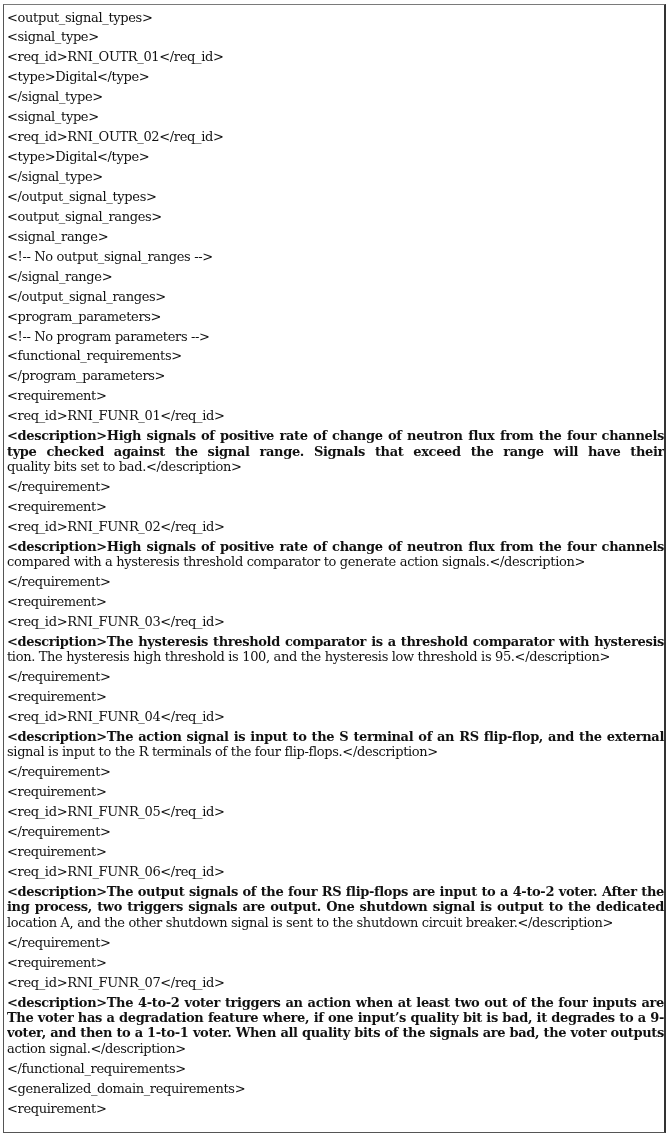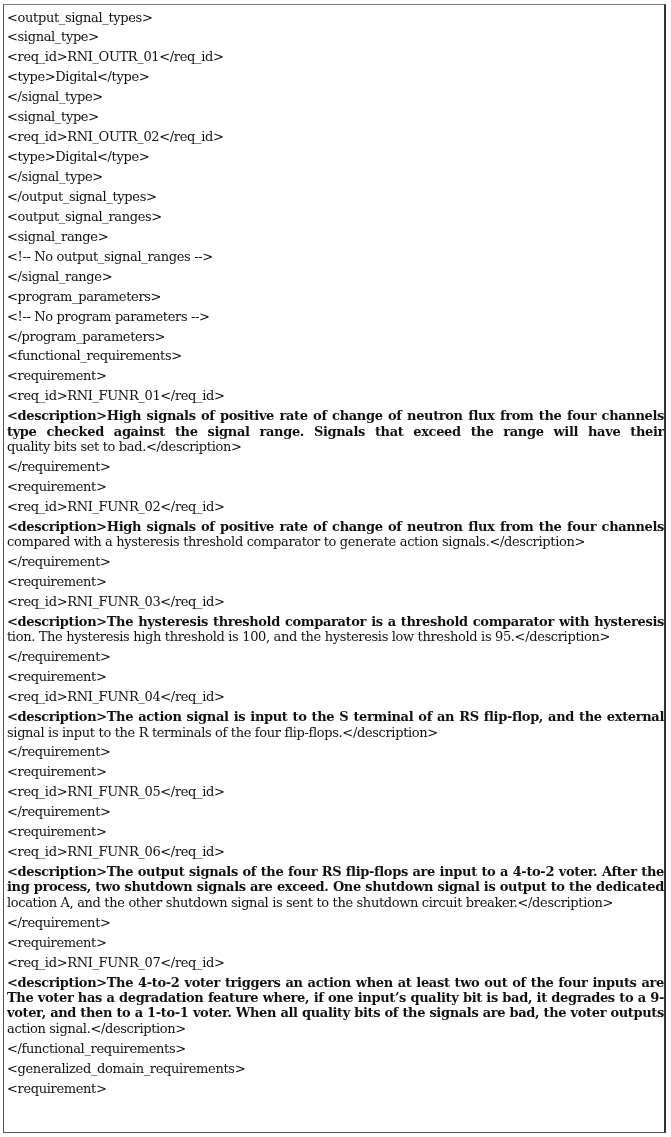--- a/index.html
+++ b/index.html
@@ -60,30 +60,33 @@
     <div class="para">
       <span class="line">&lt;signal_range&gt;</span>
     </div>
     <div class="para">
       <span class="line">&lt;!-- No output_signal_ranges --&gt;</span>
     </div>
     <div class="para">
       <span class="line">&lt;/signal_range&gt;</span>
     </div>
     <div class="para">
+      <span class="line">&lt;/output_signal_ranges&gt;</span>
+    </div>
+    <div class="para">
       <span class="line">&lt;program_parameters&gt;</span>
     </div>
     <div class="para">
       <span class="line">&lt;!-- No program parameters --&gt;</span>
     </div>
     <div class="para">
-      <span class="line">&lt;/program_parameters&gt;</span>
+      <span class="line">&lt;functional_requirements&gt;</span>
     </div>
     <div class="para">
-      <span class="line">&lt;functional_requirements&gt;</span>
+      <span class="line">&lt;/program_parameters&gt;</span>
     </div>
     <div class="para">
       <span class="line">&lt;requirement&gt;</span>
     </div>
     <div class="para">
       <span class="line">&lt;req_id&gt;RNI_FUNR_01&lt;/req_id&gt;</span>
     </div>
     <div class="para">
       <span class="line j">&lt;description&gt;High signals of positive rate of change of neutron flux from the four channels are</span>
       <span class="line j">type checked against the signal range. Signals that exceed the range will have their corresponding</span>
@@ -141,21 +144,21 @@
       <span class="line">&lt;/requirement&gt;</span>
     </div>
     <div class="para">
       <span class="line">&lt;requirement&gt;</span>
     </div>
     <div class="para">
       <span class="line">&lt;req_id&gt;RNI_FUNR_06&lt;/req_id&gt;</span>
     </div>
     <div class="para">
       <span class="line j">&lt;description&gt;The output signals of the four RS flip-flops are input to a 4-to-2 voter. After the vot-</span>
-      <span class="line j">ing process, two shutdown signals are exceed. One shutdown signal is output to the dedicated</span>
+      <span class="line j">ing process, two triggers signals are output. One shutdown signal is output to the dedicated</span>
       <span class="line">location A, and the other shutdown signal is sent to the shutdown circuit breaker.&lt;/description&gt;</span>
     </div>
     <div class="para">
       <span class="line">&lt;/requirement&gt;</span>
     </div>
     <div class="para">
       <span class="line">&lt;requirement&gt;</span>
     </div>
     <div class="para">
       <span class="line">&lt;req_id&gt;RNI_FUNR_07&lt;/req_id&gt;</span>

